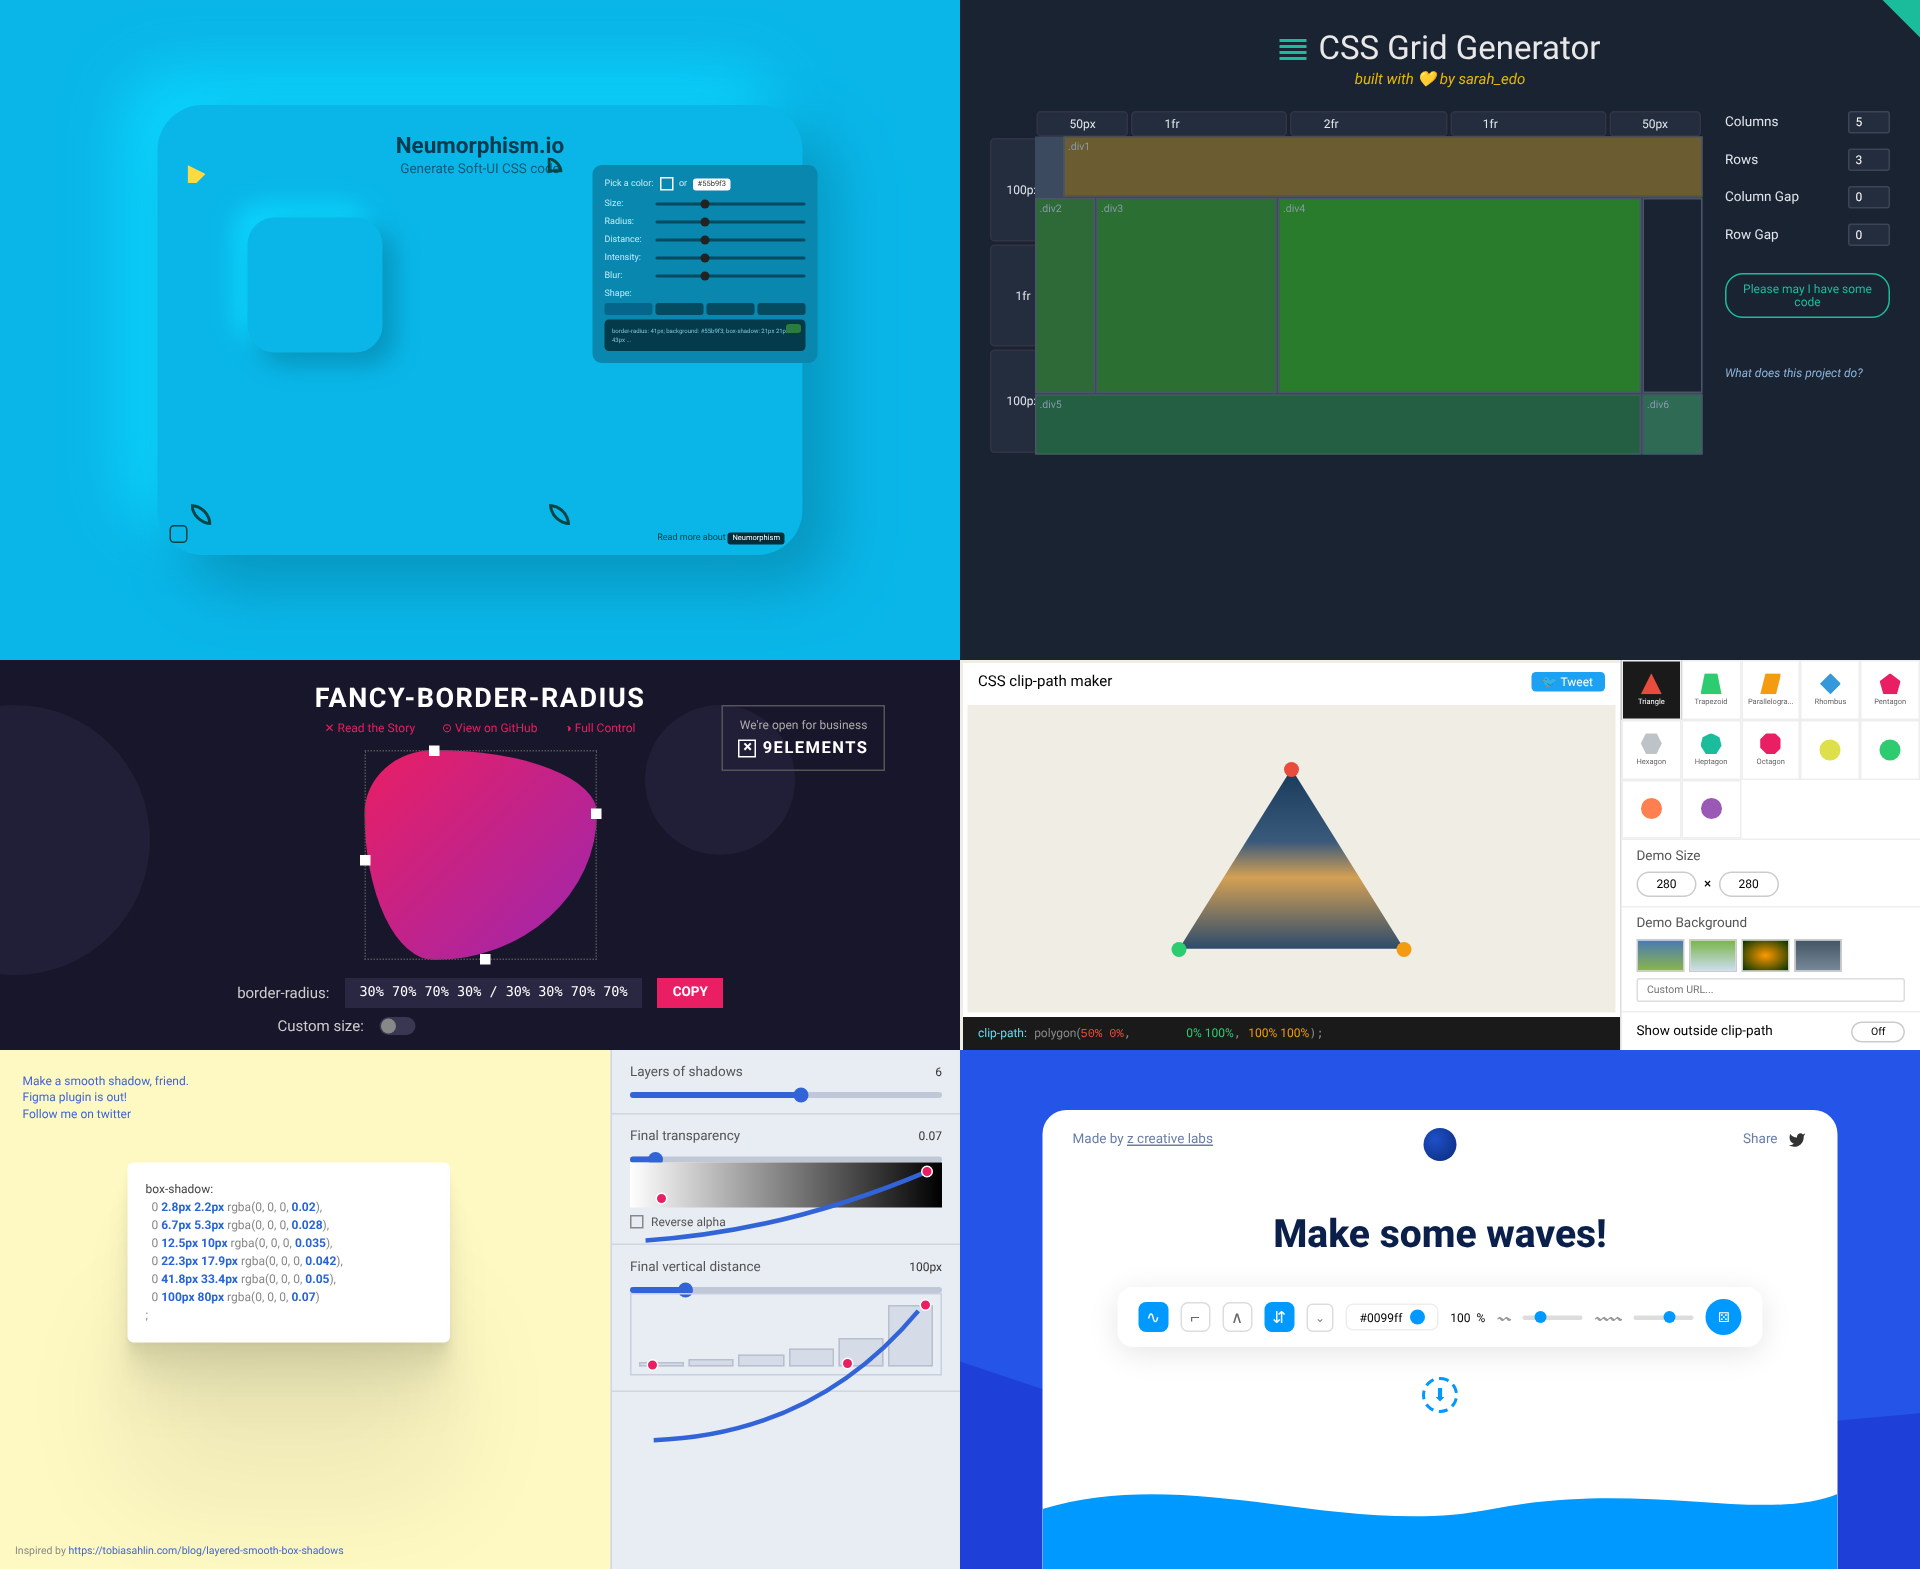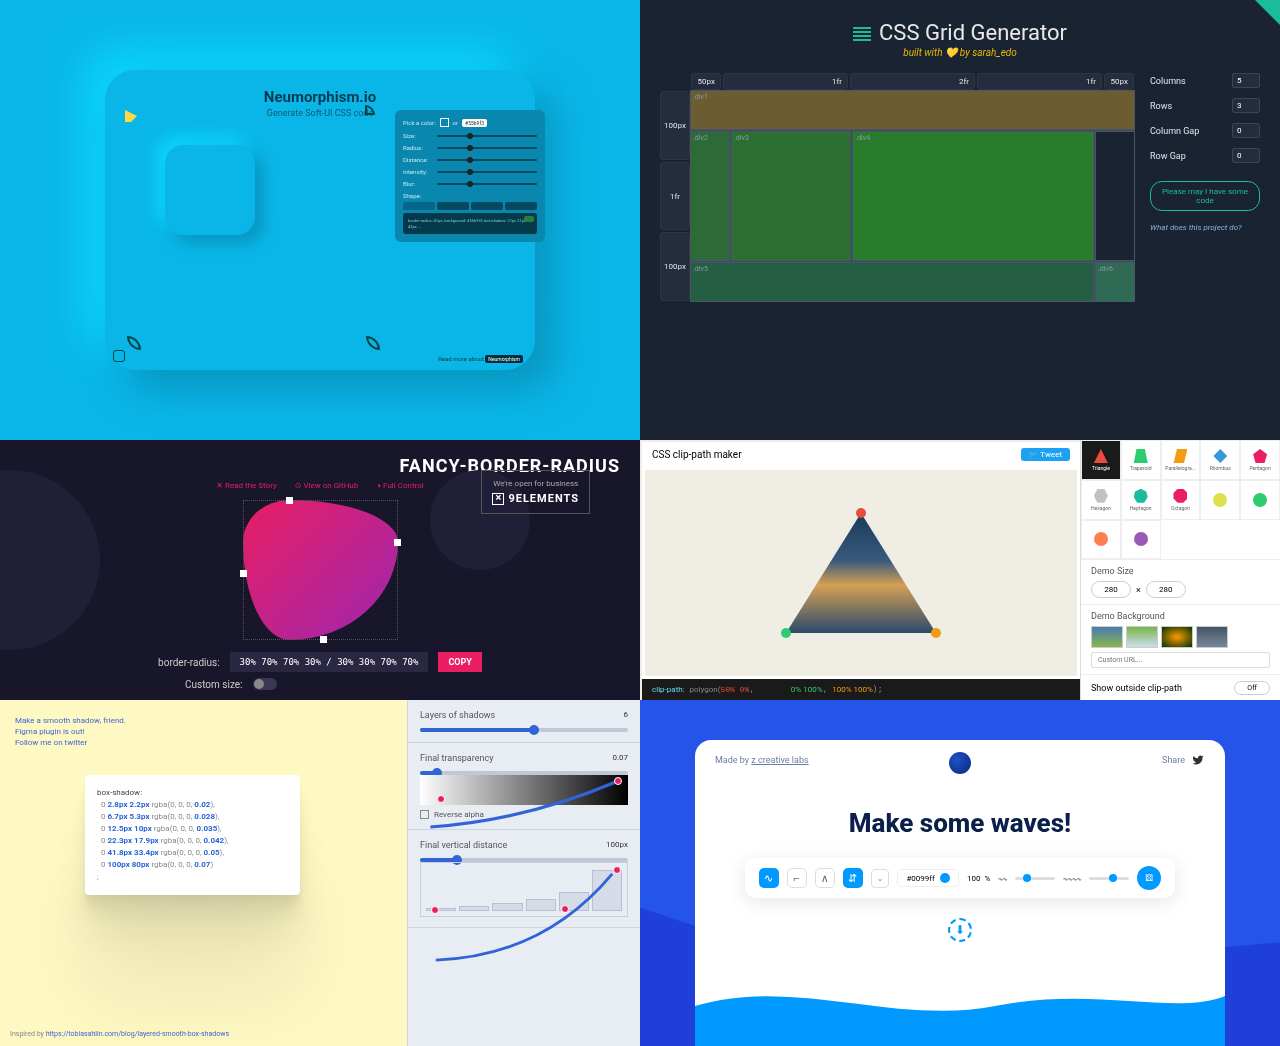--- a/index.html
+++ b/index.html
@@ -33,46 +33,46 @@
 
 
 .panel2 { background: #1a2332; grid-row: 1; grid-column: 2; padding: 20px; position: relative; color: #e0e5ec; font-size: 10px; }
 .corner-fold { position: absolute; top: 0; right: 0; width: 0; height: 0; border-style: solid; border-width: 0 25px 25px 0; border-color: transparent #1abc9c transparent transparent; }
 .grid-title { text-align: center; font-size: 22px; margin-bottom: 2px; color: #e8e8e8; }
 .grid-logo { display: inline-block; width: 18px; height: 14px; background: linear-gradient(to bottom, #1abc9c 50%, transparent 50%) 0 0/4px 4px; vertical-align: middle; margin-right: 8px; }
 .grid-byline { text-align: center; color: #e6b800; font-size: 10px; font-style: italic; margin-bottom: 15px; }
 .grid-content { display: flex; gap: 15px; }
 .grid-area { flex: 1; position: relative; }
 .grid-labels-top { display: flex; margin-left: 30px; }
-.grid-label { background: #242d3d; padding: 3px 5px; border: 1px solid #334; font-size: 8px; text-align: right; border-radius: 3px; }
+.grid-label { background: #242d3d; padding: 3px 21px; border: 1px solid #334; font-size: 8px; text-align: left; border-radius: 3px; }
 .grid-labels-top .grid-label { flex: 1; margin: 0 1px; }
 .grid-labels-top .grid-label:first-child, .grid-labels-top .grid-label:last-child { flex: 0 0 30px; }
 .grid-main { display: flex; }
 .grid-left-labels { display: flex; flex-direction: column; width: 30px; }
 .grid-left-labels .grid-label { flex: 1; margin: 1px 0; display: flex; align-items: center; justify-content: center; }
 .grid-cells { display: grid; grid-template-columns: 40px 1fr 1fr 1fr 40px; grid-template-rows: 40px 130px 40px; flex: 1; gap: 1px; background: #3c4a5f; }
 .grid-cell { background: #1a2332; border: 1px solid #4a5568; font-size: 7px; padding: 2px; color: #8899aa; }
-.grid-cell.g1 { background: rgba(128,100,30,0.7); grid-column: 1/6; grid-row: 1; }
+.grid-cell.g1 { background: rgba(128,100,30,0.7); grid-column: 1/6; grid-row: 1; margin-left: 19px; }
 .grid-cell.g2 { background: rgba(40,120,40,0.7); grid-column: 1/2; grid-row: 2; }
 .grid-cell.g3 { background: rgba(40,120,40,0.8); grid-column: 2/3; grid-row: 2; }
 .grid-cell.g4 { background: rgba(40,130,40,0.9); grid-column: 3/5; grid-row: 2; }
 .grid-cell.g5 { background: rgba(30,100,60,0.8); grid-column: 1/5; grid-row: 3; }
 .grid-cell.g6 { background: rgba(40,120,80,0.7); grid-column: 5/6; grid-row: 3; }
 .grid-cell.empty { background: #1a2332; grid-column: 5/6; grid-row: 2; }
 .grid-controls { width: 110px; display: flex; flex-direction: column; gap: 10px; }
 .grid-ctrl { display: flex; justify-content: space-between; align-items: center; font-size: 9px; }
 .grid-input { width: 28px; background: #242d3d; border: 1px solid #3a4556; color: #fff; padding: 2px 4px; font-size: 8px; border-radius: 2px; }
 .grid-btn { border: 1px solid #1abc9c; color: #1abc9c; padding: 5px 8px; border-radius: 12px; font-size: 8px; text-align: center; margin-top: 8px; }
-.grid-link { color: #8cb3d9; font-size: 8px; font-style: italic; margin-top: 2px; }
+.grid-link { color: #8cb3d9; font-size: 8px; font-style: italic; margin-top: 22px; }
 
 
 .panel3 { background: #18162a; grid-row: 2; grid-column: 1; position: relative; overflow: hidden; padding: 15px 20px; color: #fff; }
 .fbr-circle1 { position: absolute; left: -80px; top: 30px; width: 180px; height: 180px; border-radius: 50%; background: #211e38; }
 .fbr-circle2 { position: absolute; right: 110px; top: 30px; width: 100px; height: 100px; border-radius: 50%; background: #211e38; }
-.fbr-title { text-align: right; font-size: 18px; letter-spacing: 1px; font-weight: bold; }
+.fbr-title { text-align: center; font-size: 18px; letter-spacing: 1px; font-weight: bold; }
 .fbr-links { text-align: center; font-size: 8px; color: #e91e63; margin-top: 5px; display: flex; justify-content: center; gap: 18px; }
 .fbr-box { position: absolute; right: 50px; top: 30px; border: 1px solid #555; padding: 8px 10px; font-size: 9px; text-align: center; }
 .fbr-biz { font-size: 8px; color: #aaa; margin-bottom: 4px; }
 .fbr-logo { font-size: 11px; font-weight: bold; letter-spacing: 1px; }
 .fbr-logoicon { display: inline-block; width: 12px; height: 12px; border: 1px solid #fff; vertical-align: middle; margin-right: 4px; position: relative; }
 .fbr-logoicon::after { content: '×'; position: absolute; top: -3px; left: 2px; }
 .fbr-shape-container { position: relative; width: 155px; height: 140px; margin: 10px auto 0; }
 .fbr-dotted { position: absolute; inset: 0; border: 1px dotted #555; }
 .fbr-shape { width: 100%; height: 100%; background: linear-gradient(135deg, #e91e63, #9c27b0); border-radius: 30% 70% 70% 30% / 30% 30% 70% 70%; }
 .fbr-handle { position: absolute; width: 7px; height: 7px; background: #fff; }

